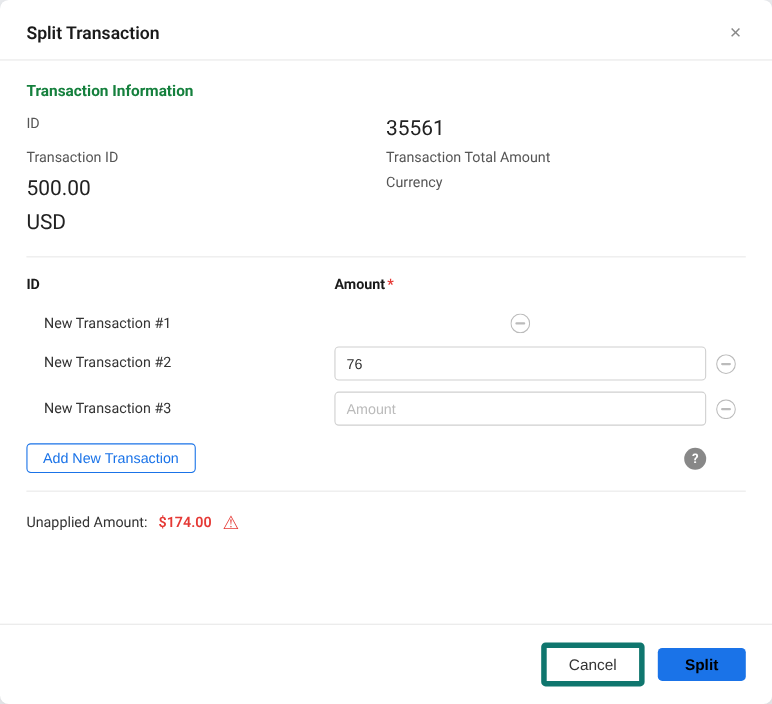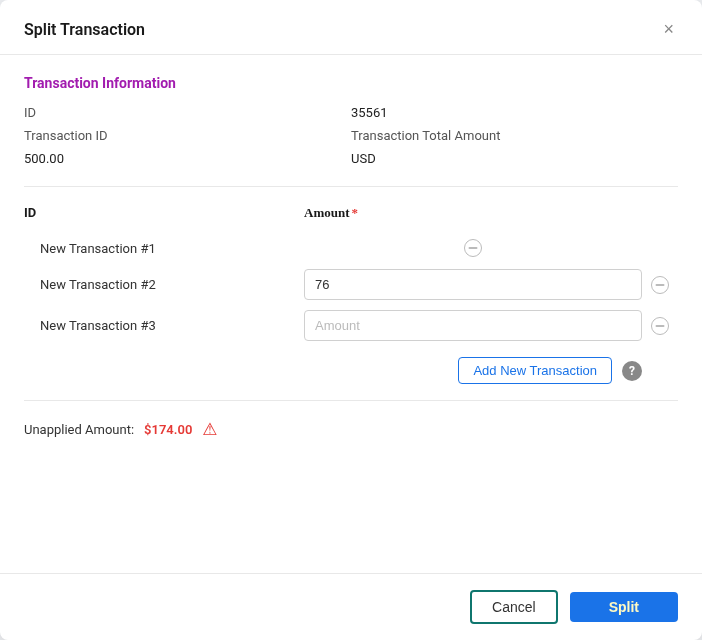--- a/index.html
+++ b/index.html
@@ -45,35 +45,35 @@
       border-radius: 3px;
     }
     .dialog-body {
       flex: 1;
       padding: 20px 24px;
     }
     .section-title {
       font-weight: 700;
       font-size: 14px;
       margin-bottom: 14px;
-      color: #a21caf;
+      color: #15803d;
     }
     .info-grid {
       display: grid;
       grid-template-columns: 1fr 1fr;
       row-gap: 8px;
       margin-bottom: 20px;
     }
     .info-label {
       color: #555;
       font-size: 13px;
     }
     .info-value {
       color: #222;
-      font-size: 13px;
+      font-size: 19px;
     }
     .divider {
       border: none;
       border-top: 1px solid #e8e8e8;
       margin: 10px 0 18px 0;
     }
     .table-header {
       display: grid;
       grid-template-columns: 280px 1fr 36px;
       padding: 0 0 10px 0;
@@ -81,21 +81,20 @@
     }
     .col-id-header {
       font-weight: 700;
       font-size: 13px;
       color: #1a1a1a;
     }
     .col-amount-header {
       font-weight: 700;
       font-size: 13px;
       color: #1a1a1a;
-      font-family: Liberation Serif, serif;
     }
     .required-star {
       color: #e53935;
       margin-left: 2px;
     }
     .transaction-row {
       display: grid;
       grid-template-columns: 280px 1fr 36px;
       align-items: center;
       margin-bottom: 10px;
@@ -124,21 +123,21 @@
       color: #aaa;
       font-size: 18px;
       padding: 2px 6px;
       border-radius: 50%;
       display: flex;
       align-items: center;
       justify-content: center;
     }
     .add-row {
       display: flex;
-      justify-content: flex-end;
+      justify-content: space-between;
       align-items: center;
       gap: 10px;
       margin-top: 16px;
       margin-bottom: 0;
       padding-right: 36px;
     }
     .add-btn {
       border: 1px solid #1a73e8;
       background: #fff;
       color: #1a73e8;
@@ -187,33 +186,33 @@
     }
     .dialog-footer {
       display: flex;
       justify-content: flex-end;
       align-items: center;
       gap: 12px;
       padding: 16px 24px;
       border-top: 1px solid #e8e8e8;
     }
     .cancel-btn {
-      border: 2px solid #0f766e;
+      border: 5px solid #0f766e;
       background: #fff;
       color: #333;
       padding: 7px 20px;
       border-radius: 4px;
       font-size: 14px;
       cursor: pointer;
     }
     .split-btn {
       background: #1a73e8;
-      color: #fef9c3;
-      border: none;
-      padding: 7px 39px;
+      color: #000000;
+      border: none;
+      padding: 7px 25px;
       border-radius: 4px;
       font-size: 14px;
       font-weight: 600;
       cursor: pointer;
     }
   </style>
 </head>
 <body>
 
 <div class="dialog">
@@ -225,20 +224,21 @@
 
   <div class="dialog-body">
 
     <div class="section-title">Transaction Information</div>
     <div class="info-grid">
       <span class="info-label">ID</span>
       <span class="info-value">35561</span>
       <span class="info-label">Transaction ID</span>
       <span class="info-label">Transaction Total Amount</span>
       <span class="info-value">500.00</span>
+      <span class="info-label">Currency</span>
       <span class="info-value">USD</span>
     </div>
 
     <hr class="divider">
 
     <div class="table-header">
       <span class="col-id-header">ID</span>
       <span class="col-amount-header">
         <span>Amount</span><span class="required-star">*</span>
       </span>

